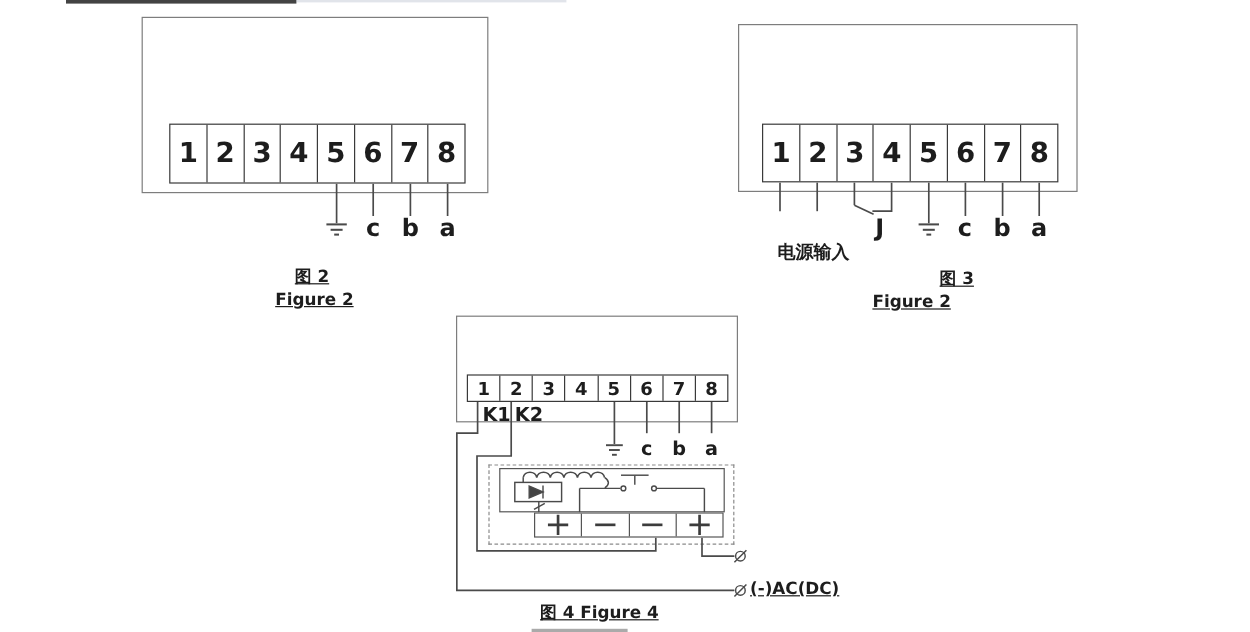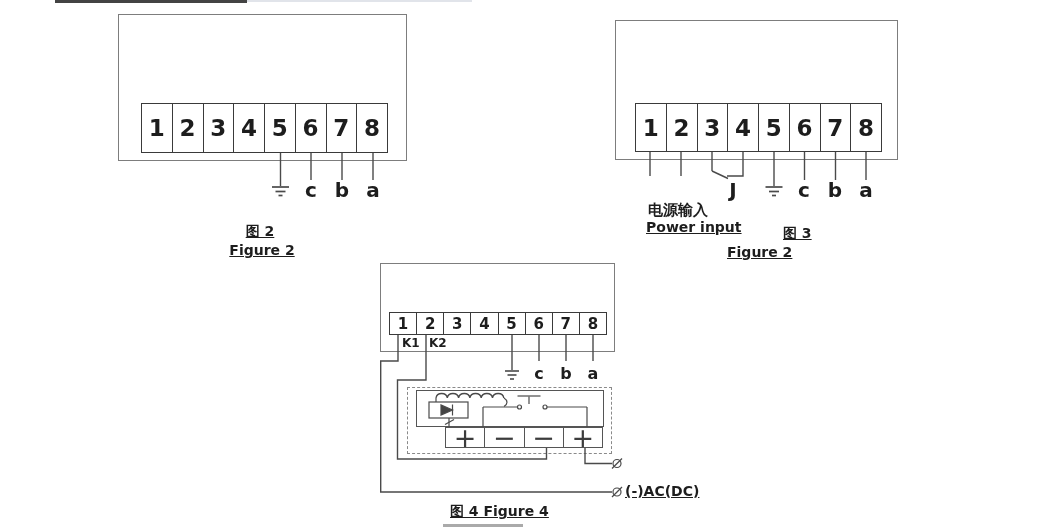--- a/index.html
+++ b/index.html
@@ -13,21 +13,21 @@
   
   .strip{position:absolute;display:flex;border:1.6px solid #3a3a3a;background:#fff;box-sizing:border-box;}
   .strip .cell{flex:1;display:flex;align-items:center;justify-content:center;border-left:1.6px solid #3a3a3a;box-sizing:border-box;}
   .strip .cell:first-child{border-left:none;}
   .s-big .cell{font-size:23px;font-weight:600;}
   .s-small .cell{font-size:15px;font-weight:600;}
   
   .lbl{position:absolute;font-weight:700;white-space:nowrap;line-height:1.15;}
   .clabel{position:absolute;transform:translateX(-50%);font-weight:700;white-space:nowrap;line-height:1.1;}
   .f20{font-size:20px;} .f21{font-size:21px;} .f17{font-size:14px;text-decoration:underline;}
-  .f16{font-size:16px;} .f15{font-size:15px;} .f14{font-size:12px;}
+  .f16{font-size:16px;} .f15{font-size:15px;} .f14{font-size:16px;}
   .serif{font-family:"Liberation Serif",serif;font-weight:400;}
   
   .polarity-row{position:absolute;display:flex;border:1.4px solid #555;background:#fff;box-sizing:border-box;}
   .polarity-row .pcell{flex:1;display:flex;align-items:center;justify-content:center;
     border-left:1.4px solid #555;box-sizing:border-box;font-size:27px;font-weight:400;color:#3c3c3c;overflow:hidden;}
   .polarity-row .pcell:first-child{border-left:none;}
   .dashed-box{position:absolute;border:1.5px dashed #8a8a8a;box-sizing:border-box;}
   .inner-box{position:absolute;border:1.4px solid #555;box-sizing:border-box;background:transparent;}
   .artifact{position:absolute;}
 </style>
@@ -187,21 +187,20 @@
       </div>
     <div class="cell">
         <span>8</span>
       </div>
   </div>
   <div class="clabel f20" style="left:733px;top:179px;">J</div>
   <div class="clabel f20" style="left:804px;top:179px;">c</div>
   <div class="clabel f20" style="left:835px;top:179px;">b</div>
   <div class="clabel f20" style="left:866px;top:179px;">a</div>
   <div class="lbl f15" style="left:648px;top:202px;">电源输入</div>
-  <div class="lbl f17" style="left:646px;top:219px;">Power input</div>
   <div class="lbl f17" style="left:783px;top:225px;">图 3</div>
   <div class="lbl f17" style="left:727px;top:244px;">Figure 2</div>
 
   <div class="strip s-small" style="left:389px;top:312px;width:218px;height:23px;">
     <div class="cell">
         <span>1</span>
       </div>
     <div class="cell">
         <span>2</span>
       </div>

